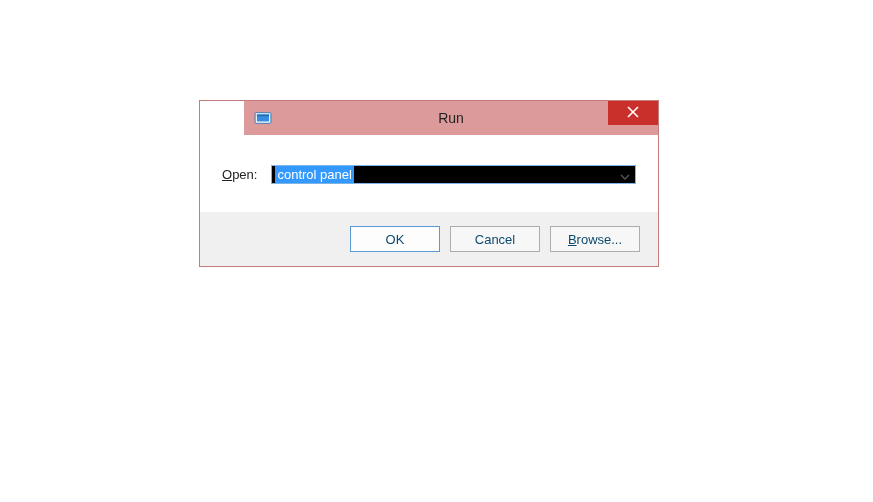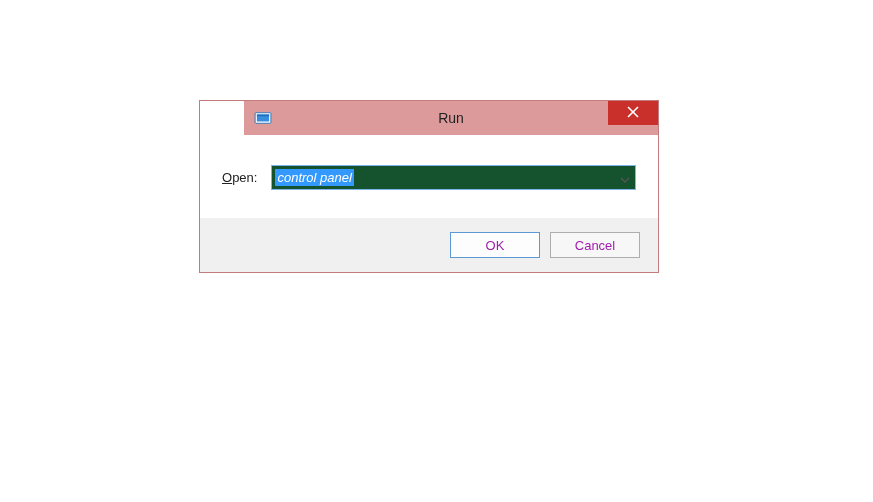--- a/index.html
+++ b/index.html
@@ -81,27 +81,26 @@
       margin-top: 8px;
     }
     .open-label {
       font-size: 13px;
       color: #222;
       white-space: nowrap;
     }
     .open-label .ul { text-decoration: underline; }
     .combo {
       flex: 1;
-      height: 25px;
+      height: 19px;
       border: 1px solid #7eb4ea;
-      background: #14532d;
+      background: #000000;
       position: relative;
       display: flex;
       align-items: center;
-      font-style: italic;
     }
     .combo-input-wrap {
       flex: 1;
       height: 100%;
       display: flex;
       align-items: center;
       padding-left: 3px;
     }
     .combo-text {
       background: #3399ff;
@@ -126,21 +125,21 @@
       justify-content: flex-end;
       gap: 10px;
       padding-right: 18px;
       border-top: 0;
     }
     .btn {
       height: 26px;
       min-width: 90px;
       padding: 0 12px;
       font-size: 13px;
-      color: #a21caf;
+      color: #0c4a6e;
       background: #f7f7f7;
       border: 1px solid #adadad;
       display: flex;
       align-items: center;
       justify-content: center;
       cursor: pointer;
     }
     .btn.primary {
       border: 1px solid #5a98d6;
       background: #fdfdfd;
@@ -190,15 +189,18 @@
     </div>
   </div>
 
   <div class="footer">
     <div class="btn primary">
       <span>OK</span>
     </div>
     <div class="btn">
       <span>Cancel</span>
     </div>
+    <div class="btn">
+      <span><span class="ul">B</span><span>rowse...</span></span>
+    </div>
   </div>
 
 </div>
 
 </body></html>

